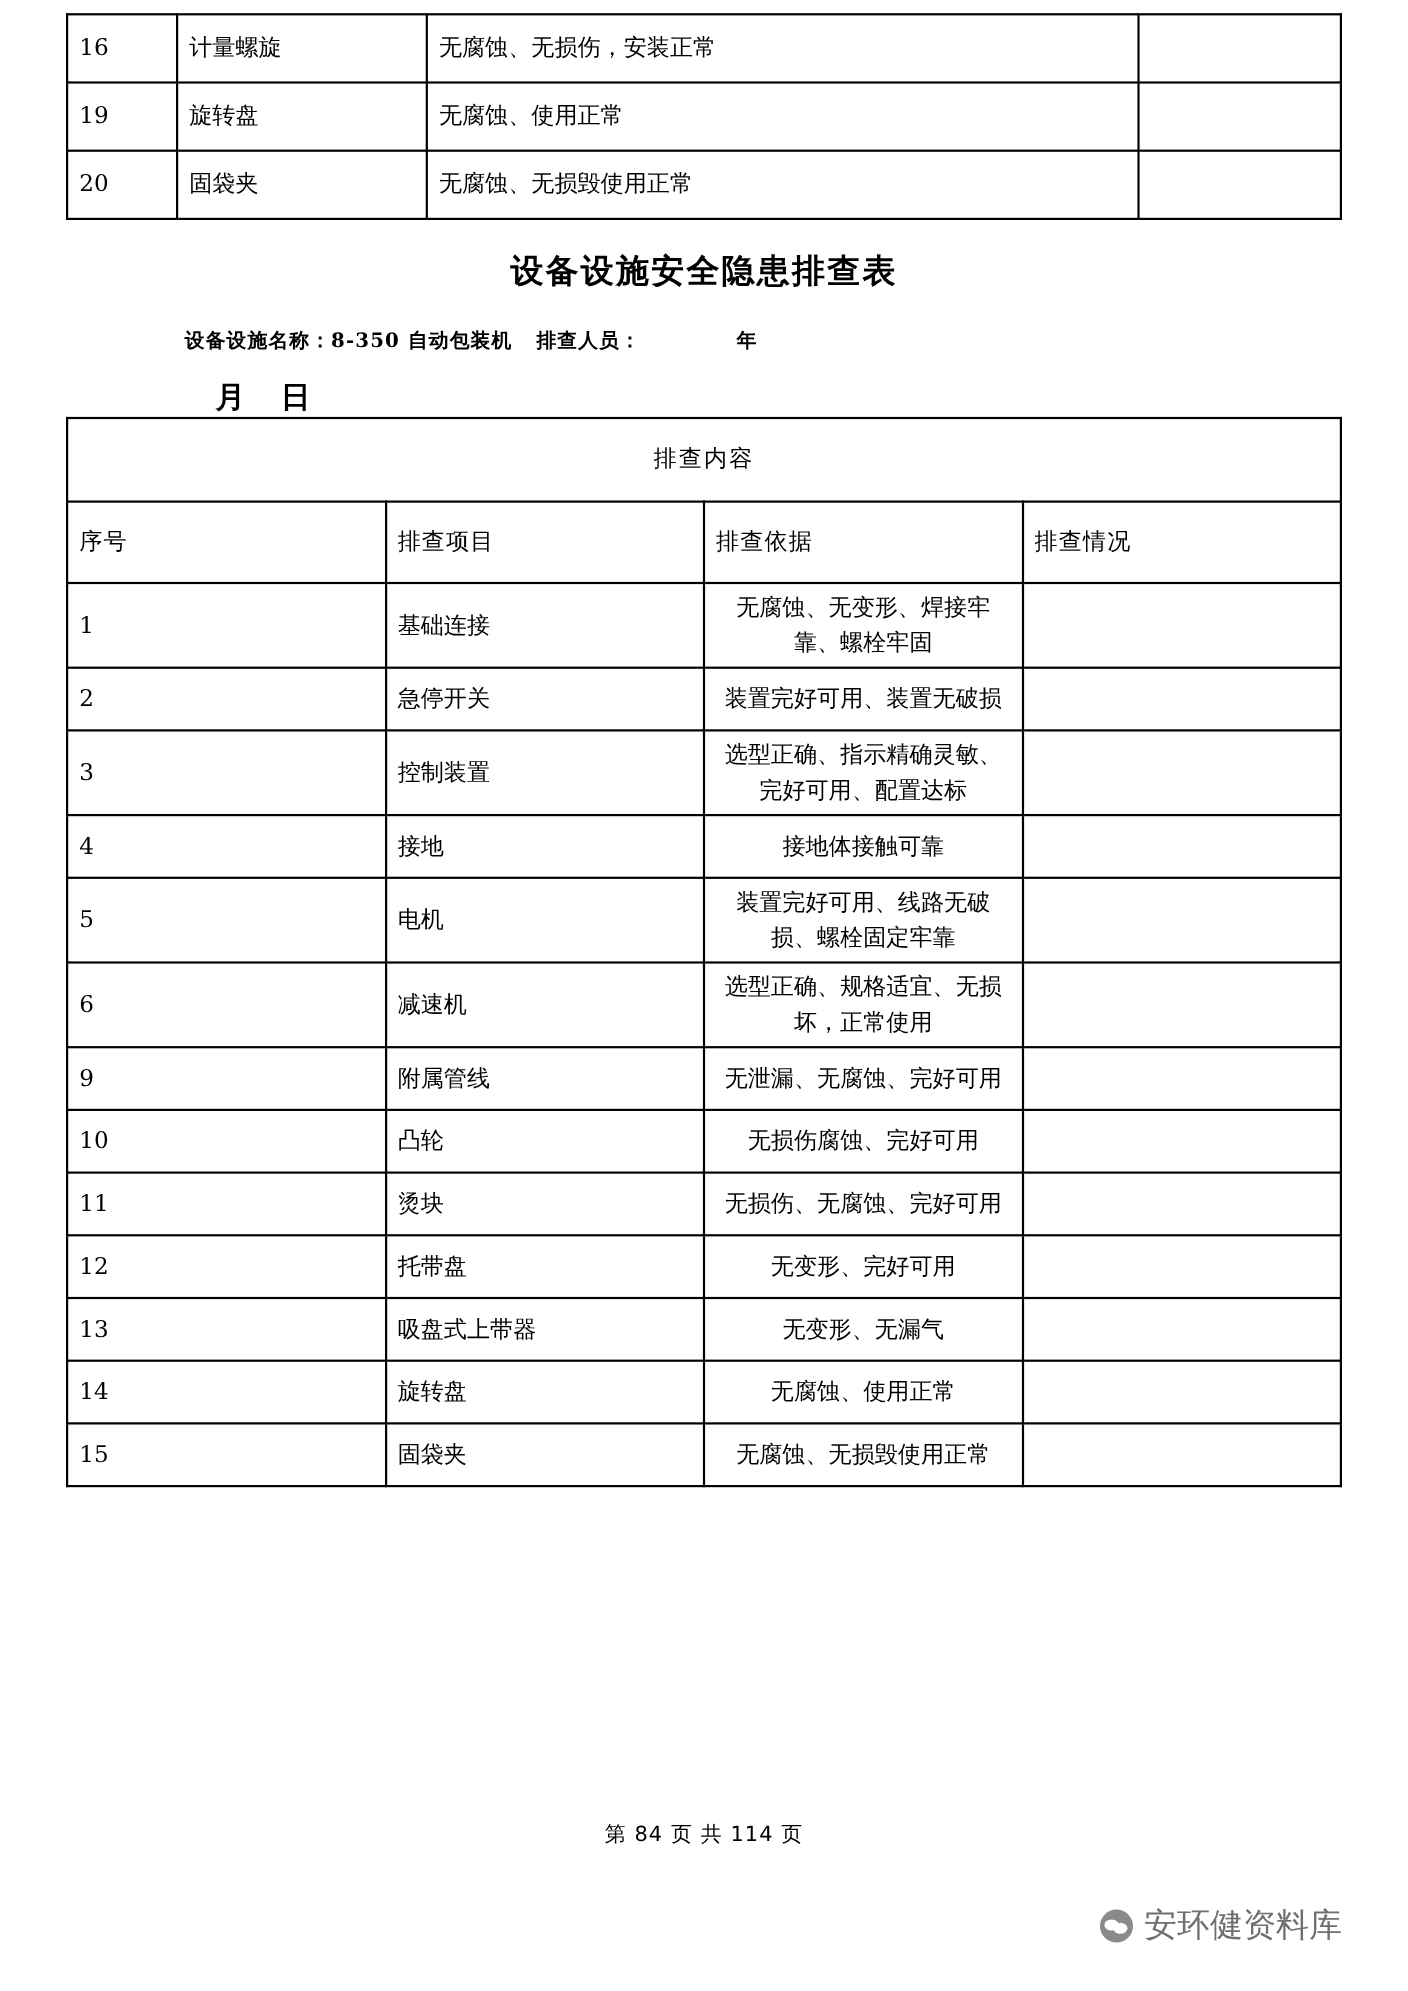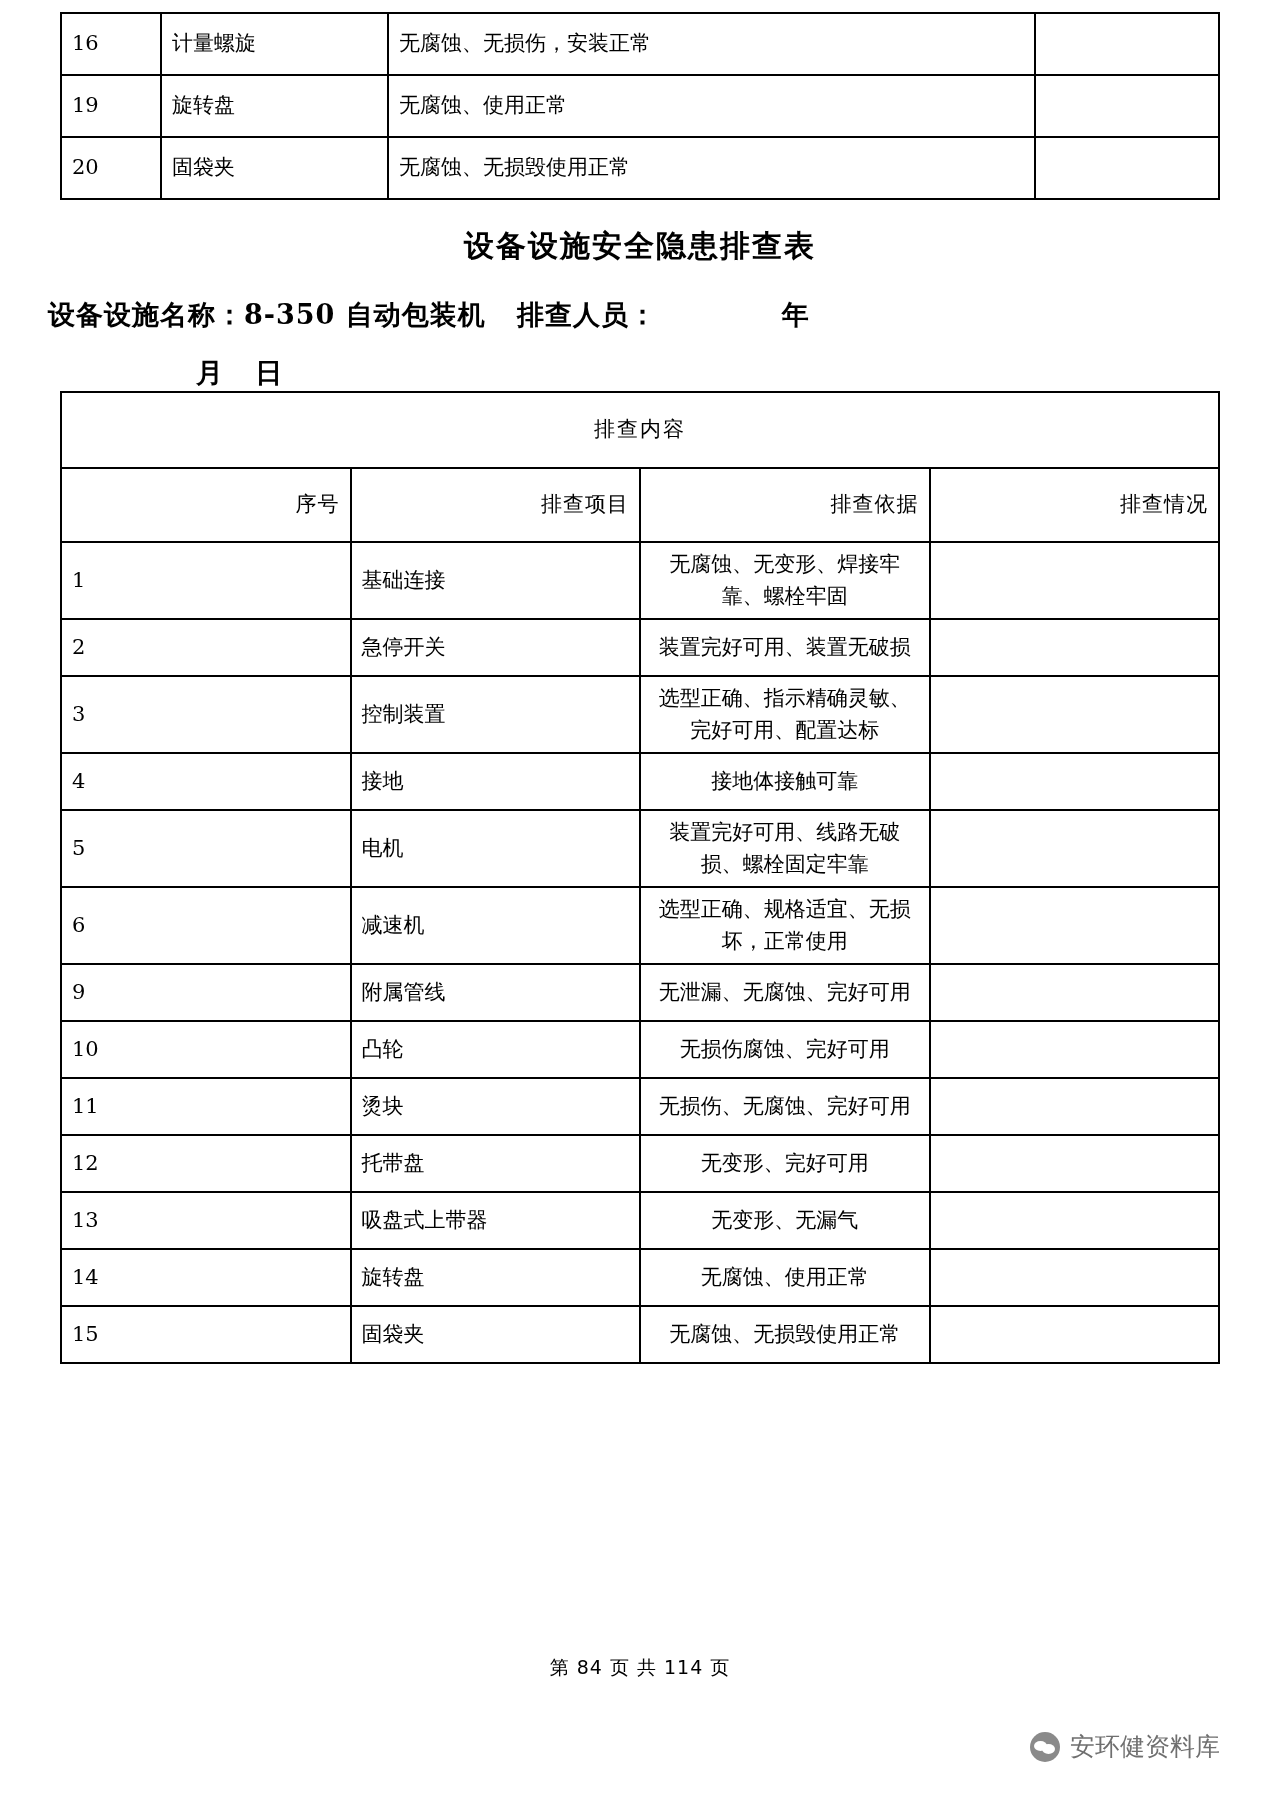--- a/index.html
+++ b/index.html
@@ -52,23 +52,24 @@
   
   .doc-title {
     text-align: center;
     font-size: 30px;
     font-weight: bold;
     letter-spacing: 2px;
     margin: 26px 0 12px 0;
     font-family: "DejaVu Serif", "Liberation Serif", serif;
   }
   .subtitle-line {
-    font-size: 27px;
+    font-size: 18px;
     font-weight: bold;
     margin-top: 30px;
+    margin-left: 120px;
     letter-spacing: 1px;
     white-space: pre;
   }
   .subtitle-line2 {
     font-size: 27px;
     font-weight: bold;
     margin-top: 22px;
     margin-left: 148px;
     letter-spacing: 1px;
     white-space: pre;
@@ -78,21 +79,21 @@
   .main-table { margin-top: 28px; }
   .main-table tr { height: 57px; }
   .banner-cell {
     text-align: center;
     font-size: 26px;
     font-weight: bold;
     letter-spacing: 2px;
     height: 62px;
   }
   .head-cell {
-    text-align: right;
+    text-align: left;
     font-size: 24px;
     font-weight: bold;
     letter-spacing: 1px;
     height: 60px;
   }
   .num-cell {
     text-align: left;
     padding-left: 14px;
     vertical-align: bottom;
     padding-bottom: 6px;
@@ -125,21 +126,21 @@
     letter-spacing: 1px;
   }
   .watermark {
     position: absolute;
     right: 60px;
     top: 1730px;
     display: flex;
     align-items: center;
     gap: 10px;
     color: #6f6f6f;
-    font-size: 25px;
+    font-size: 30px;
     font-family: "DejaVu Sans", "Liberation Sans", sans-serif;
   }
   .wm-icon {
     width: 30px;
     height: 30px;
     border-radius: 50%;
     background: #8a8a8a;
     position: relative;
     flex: none;
   }

